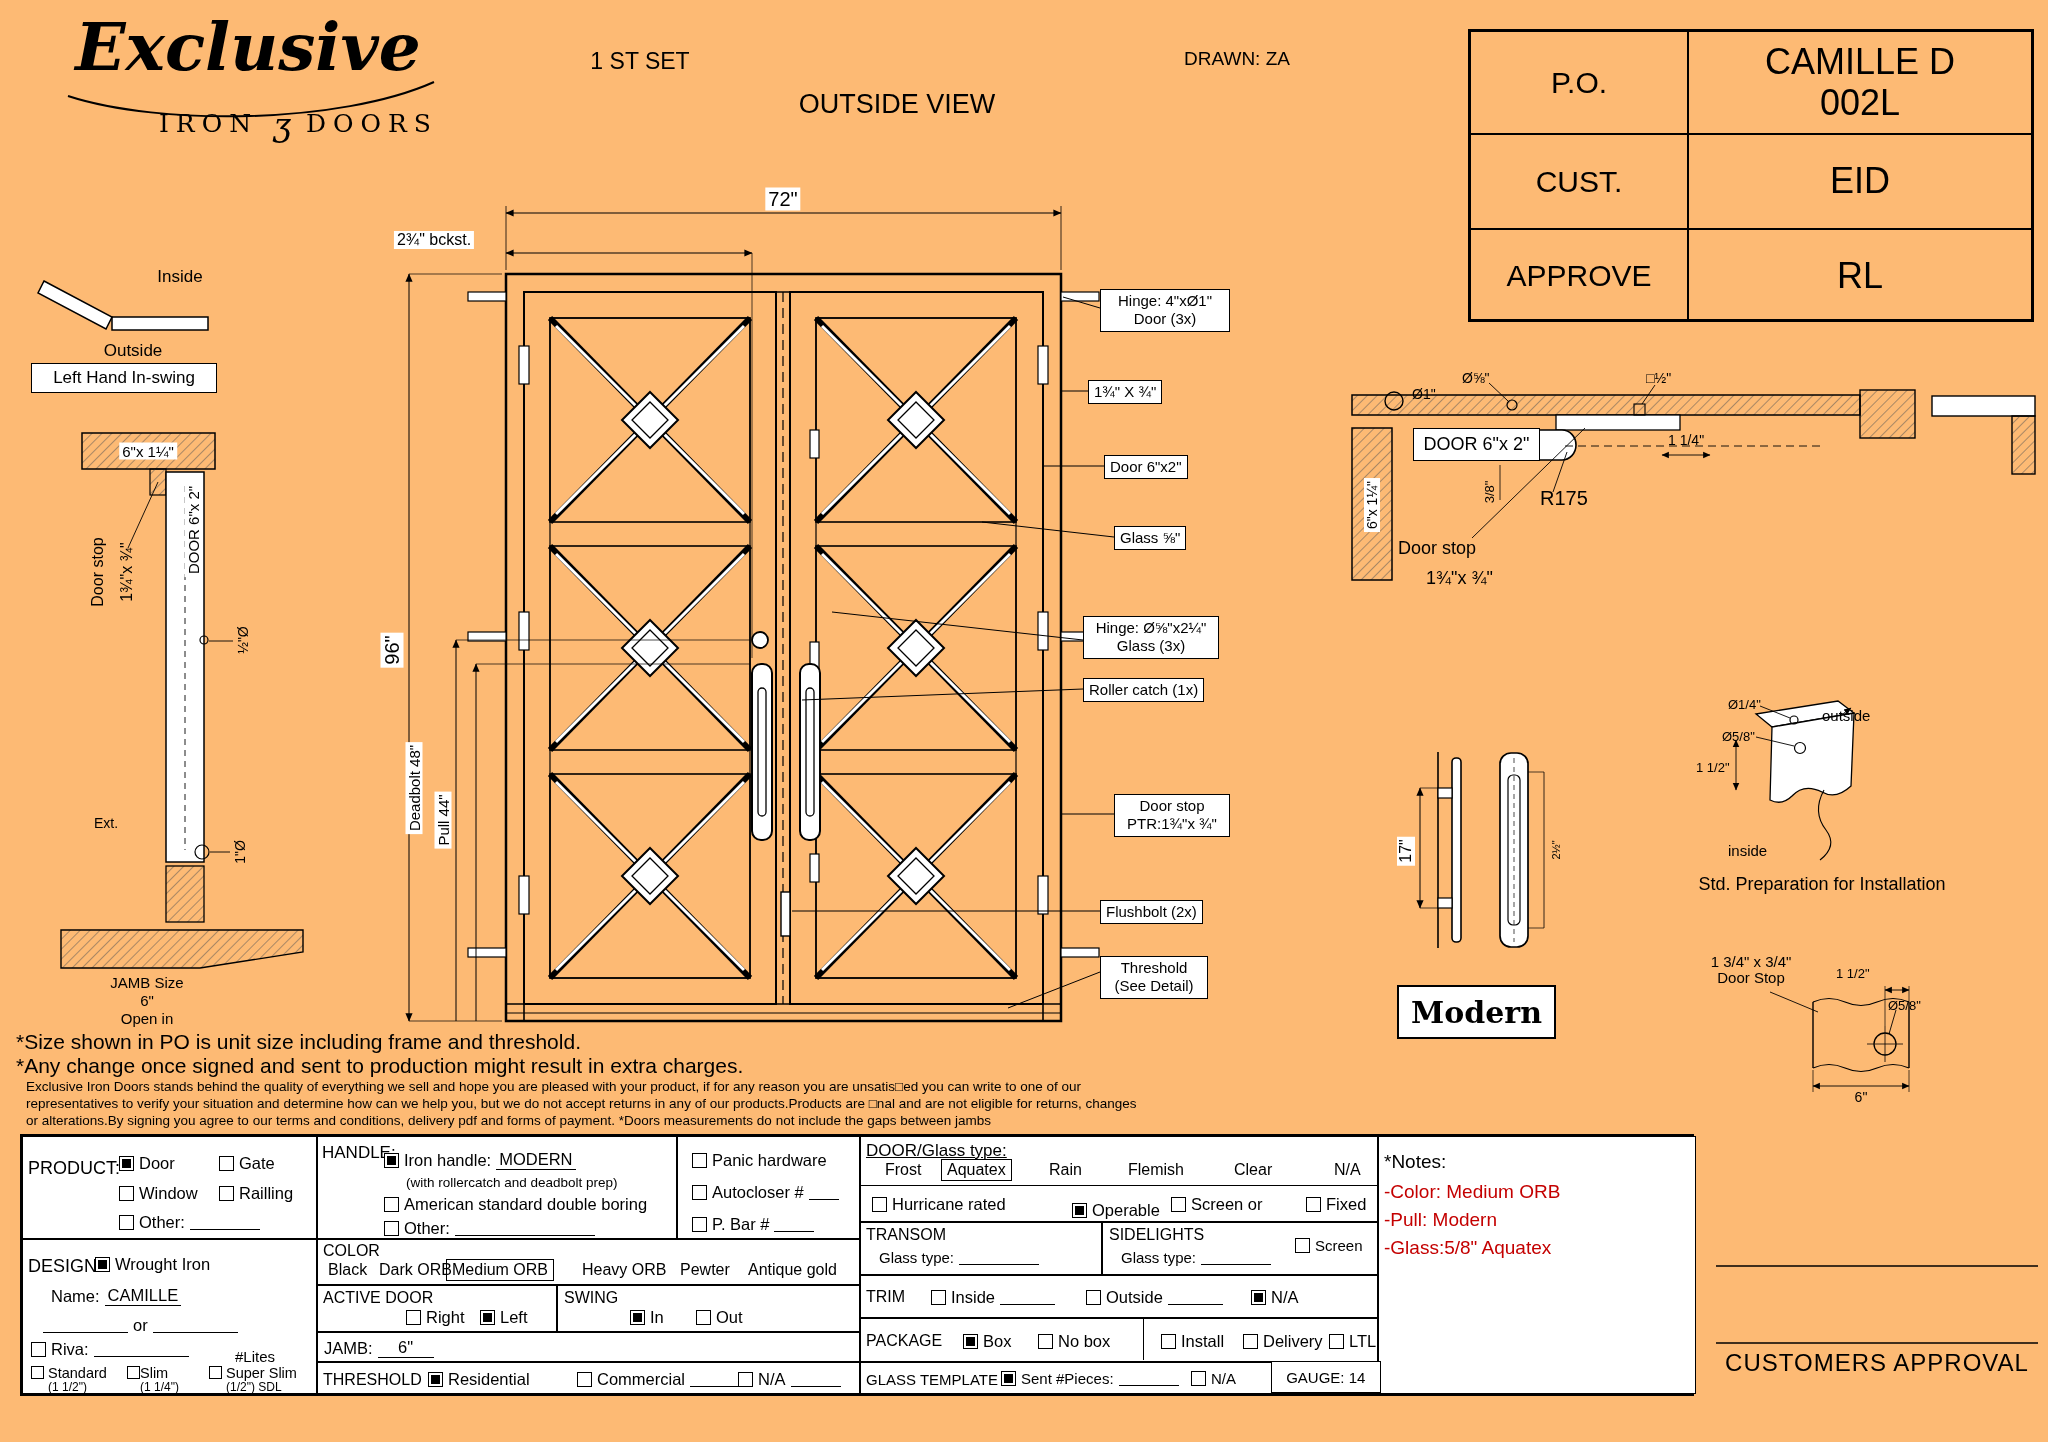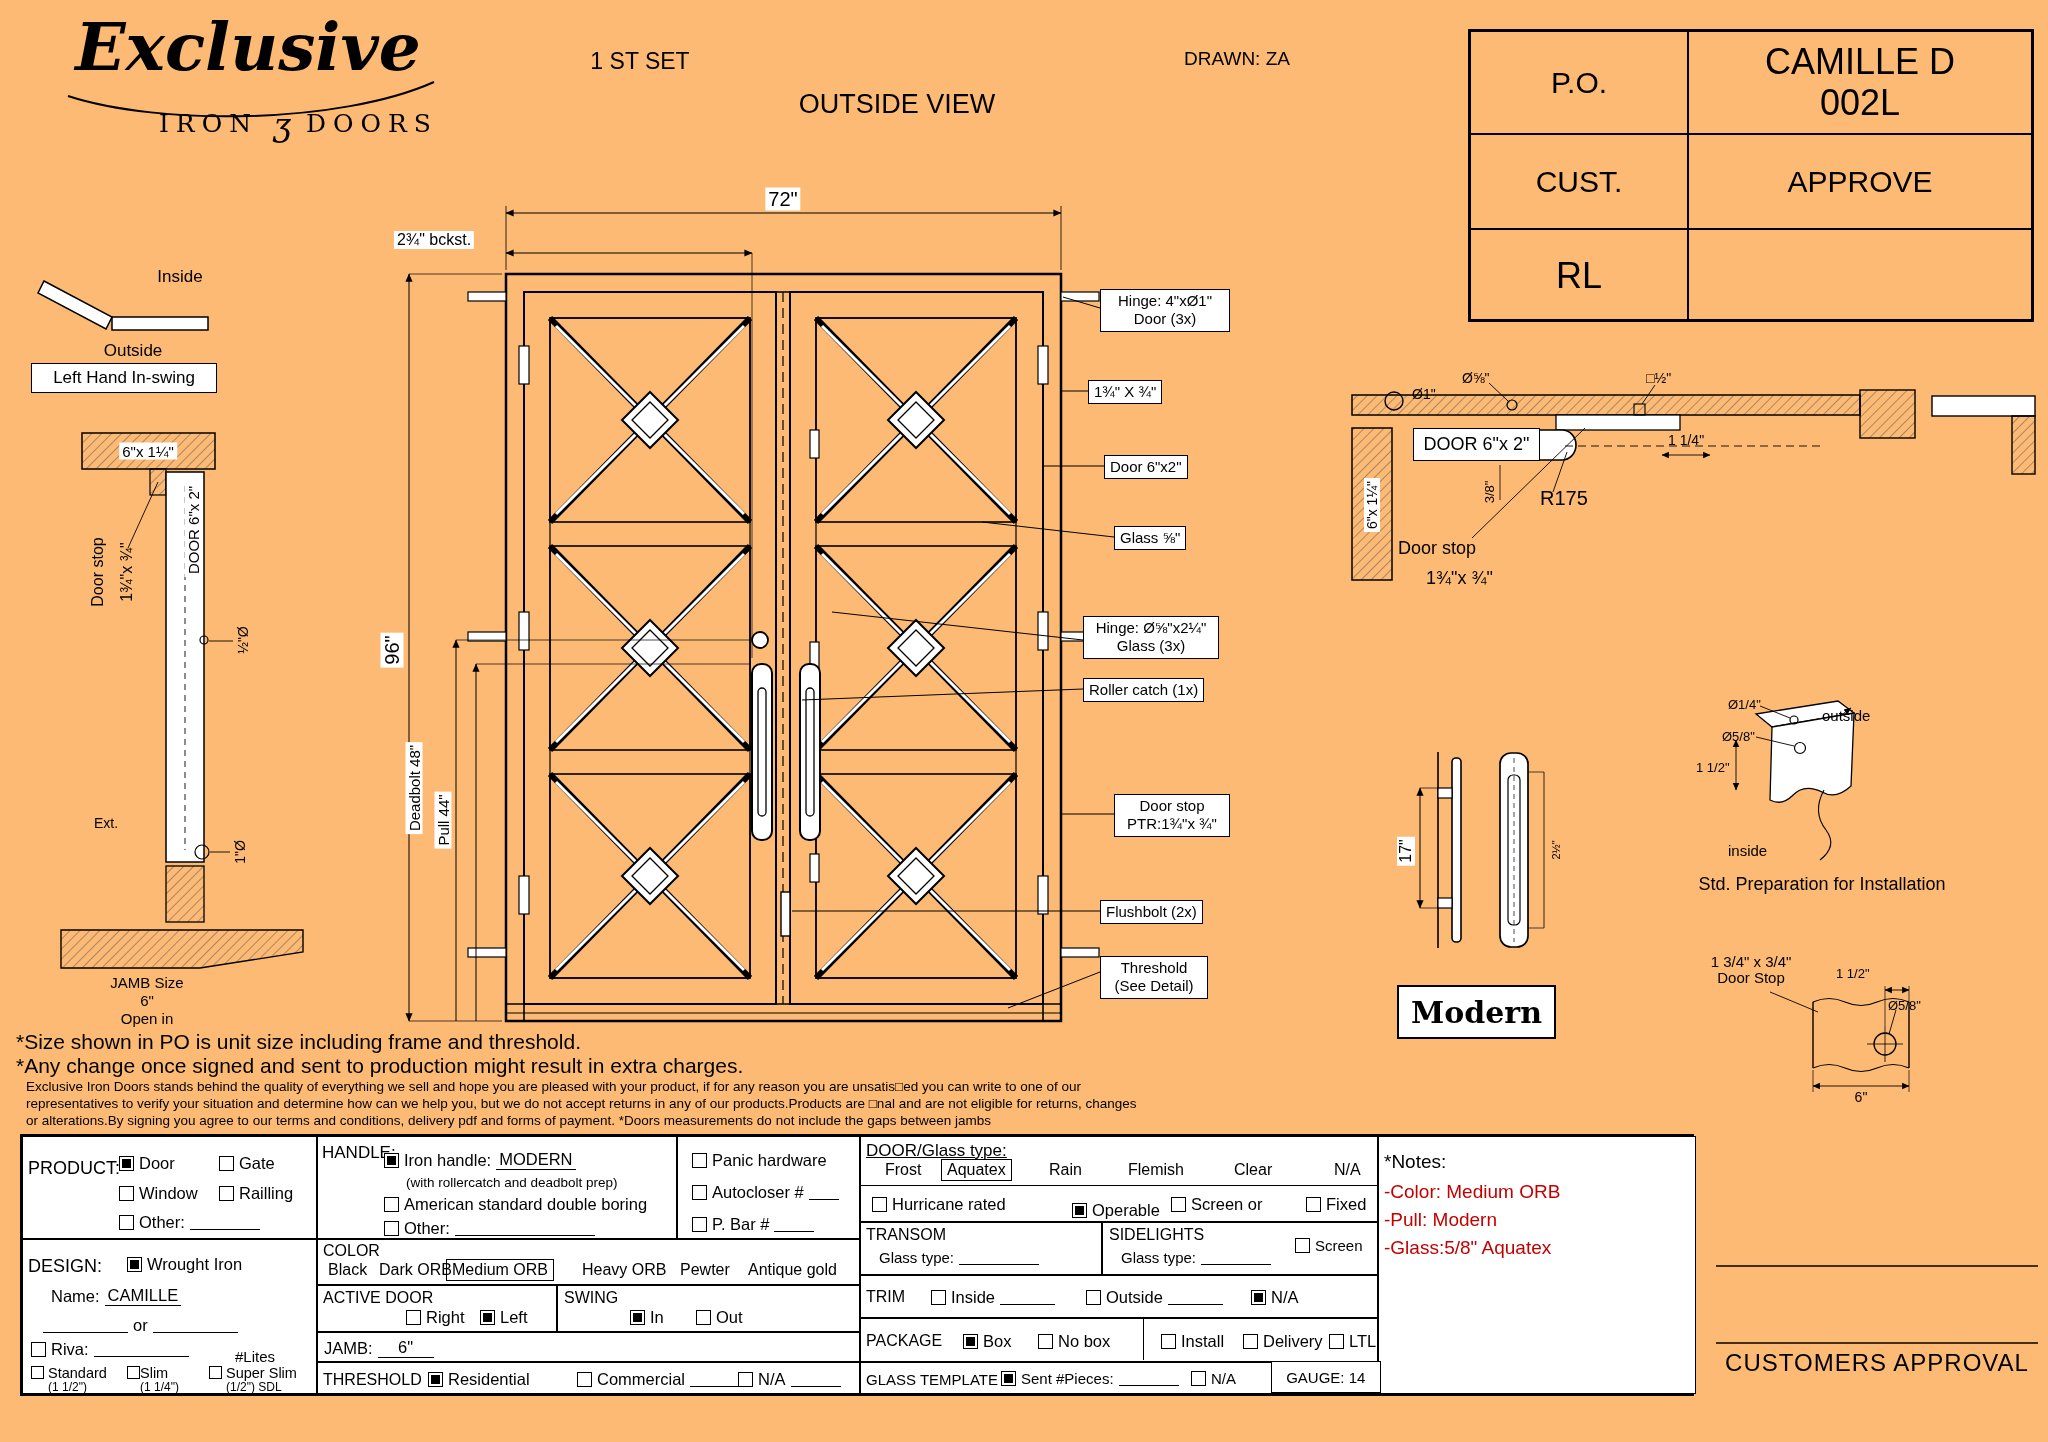--- a/index.html
+++ b/index.html
@@ -279,20 +279,21 @@
 <div class="logo-script">Exclusive</div>
 <div class="logo-sub"><span>IRON</span> <span class="logo-orn">ʒ</span> <span>DOORS</span></div>
 <div class="lbl ctr" style="left:640px;top:61px;font-size:23px;">1 ST SET</div>
 <div class="lbl ctr" style="left:897px;top:104px;font-size:27px;">OUTSIDE VIEW</div>
 <div class="lbl ctr" style="left:1237px;top:59px;font-size:19px;">DRAWN: ZA</div>
 
 <div class="potable">
   <div class="pot-cell pot-label">P.O.</div>
   <div class="pot-cell pot-value">CAMILLE D 002L</div>
   <div class="pot-cell pot-label">CUST.</div>
+  <div class="pot-cell pot-value">EID</div>
   <div class="pot-cell pot-label">APPROVE</div>
   <div class="pot-cell pot-value">RL</div>
 </div>
 
 <div class="lbl ctr" style="left:180px;top:277px;font-size:17px;">Inside</div>
 <div class="lbl ctr" style="left:133px;top:351px;font-size:17px;">Outside</div>
 <div class="lbl" style="left:31px;top:363px;width:184px;height:28px;border:1.6px solid #000;text-align:center;line-height:28px;font-size:17px;background:#fff;">Left Hand In-swing</div>
 <div class="lbl ctr wbg" style="left:148px;top:451px;font-size:15px;">6"x 1¼"</div>
 <div class="lbl rot wbg" style="left:193px;top:530px;font-size:15px;">DOOR 6"x 2"</div>
 <div class="lbl rot" style="left:98px;top:572px;font-size:16px;">Door stop</div>
@@ -450,21 +451,21 @@
 
   <div class="fbox" style="left:1356px;top:0;width:318px;height:258px;">
     <div class="fhead" style="left:5px;top:14px;font-size:19px;">*Notes:</div>
     <div class="fhead red" style="left:5px;top:44px;font-size:19px;">-Color: Medium ORB</div>
     <div class="fhead red" style="left:5px;top:72px;font-size:19px;">-Pull: Modern</div>
     <div class="fhead red" style="left:5px;top:100px;font-size:19px;">-Glass:5/8"  Aquatex</div>
   </div>
 
   <div class="fbox" style="left:0;top:103px;width:295px;height:155px;">
     <div class="fhead" style="left:5px;top:16px;font-size:18px;">DESIGN:</div>
-    <div class="cbrow" style="left:104px;top:15px;">
+    <div class="cbrow" style="left:72px;top:15px;">
           <span class="cb checked"></span>
           <span>Wrought Iron</span>
         </div>
     <div class="cbrow" style="left:28px;top:46px;">
           <span>Name:</span>
           <span class="uval">CAMILLE</span>
         </div>
     <div class="cbrow" style="left:20px;top:76px;">
           <span class="blank" style="width:85px;"></span>
           <span>or</span>

